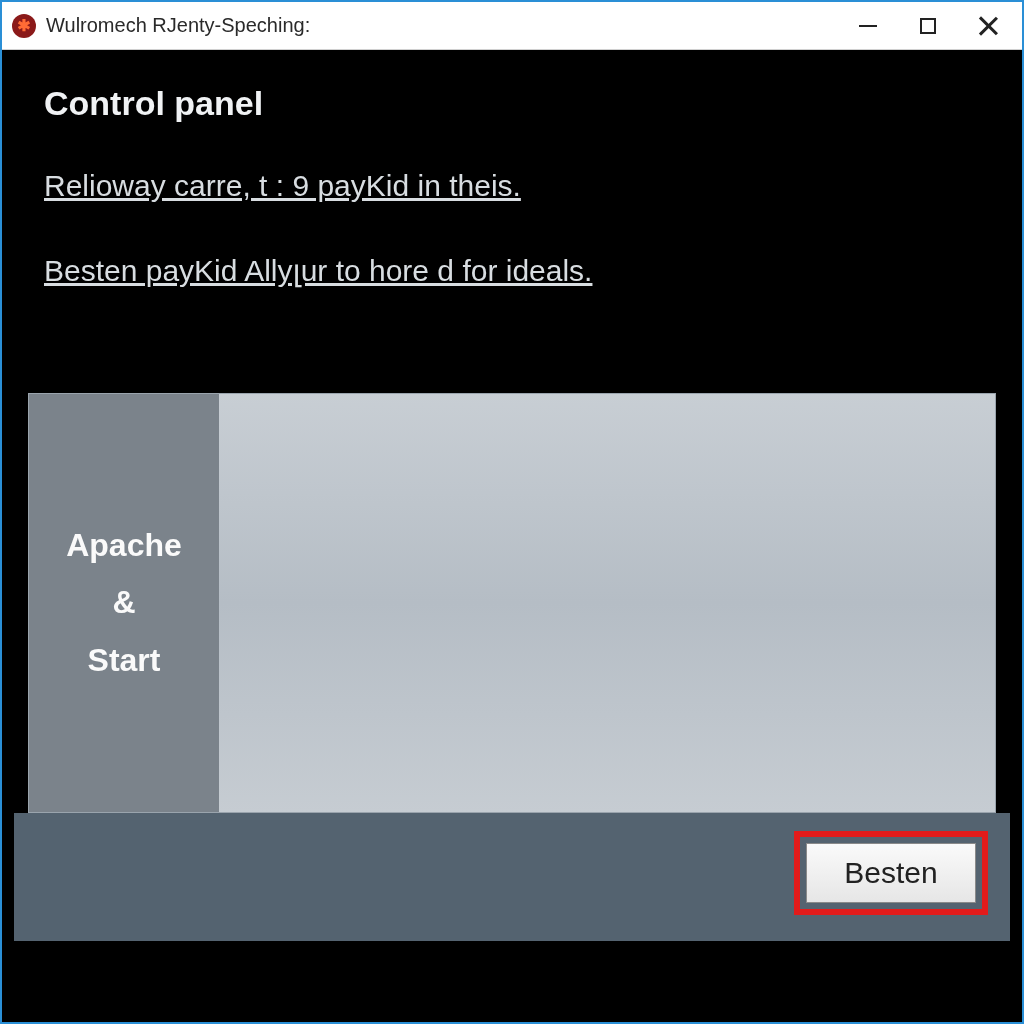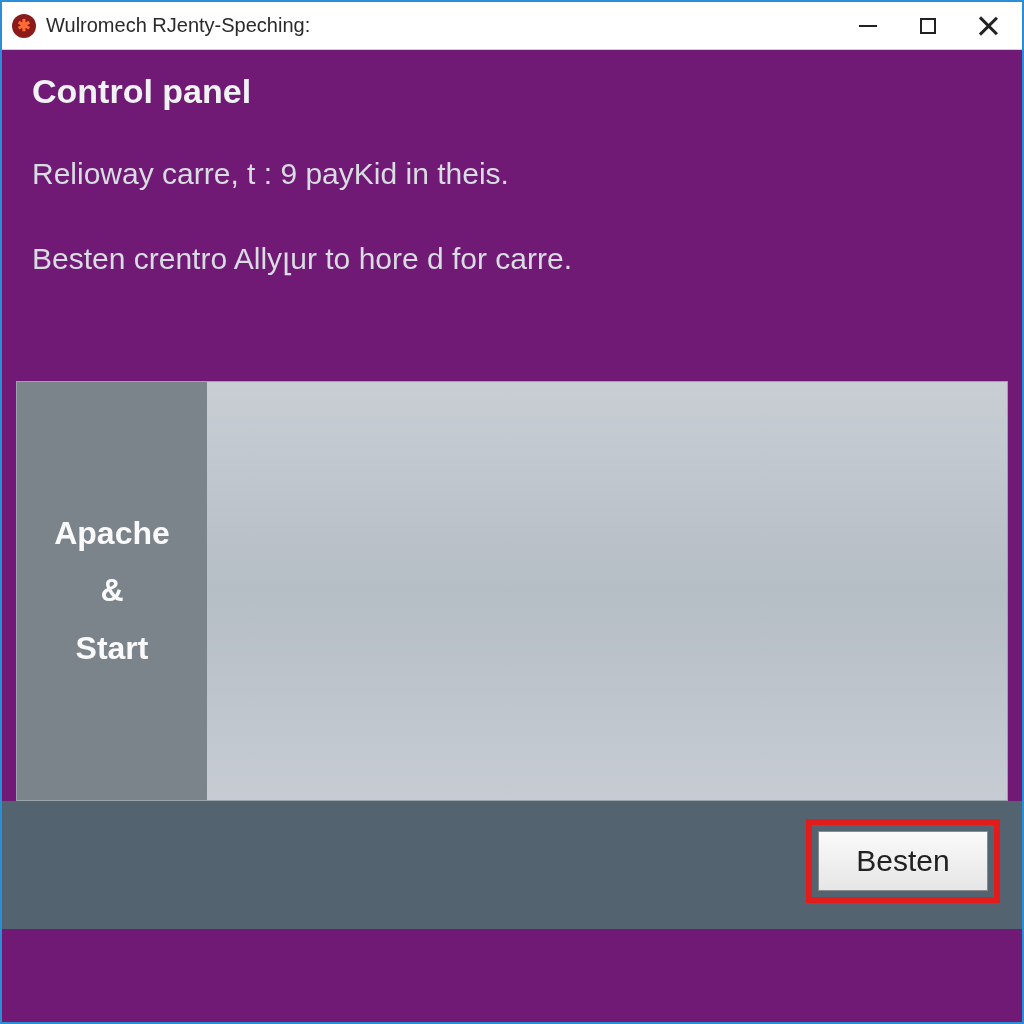--- a/index.html
+++ b/index.html
@@ -85,39 +85,40 @@
     top: -2px;
     width: 2.5px;
     height: 24px;
     background: #222;
   }
   .close-icon::before { transform: rotate(45deg); }
   .close-icon::after { transform: rotate(-45deg); }
 
   .content {
     flex: 1;
-    background: #701a75;
+    background: #000000;
     display: flex;
     flex-direction: column;
-    padding: 0;
+    padding: 12px;
   }
   .page-title {
     color: #f0f2f4;
     font-size: 34px;
     font-weight: 600;
     padding: 22px 30px 10px 30px;
   }
   .description-area {
     padding: 30px 30px 10px 30px;
     color: #d8dde1;
     font-size: 30px;
     line-height: 1.5;
   }
   .desc-line {
     margin-bottom: 40px;
+    text-decoration: underline;
   }
 
   .service-panel {
     margin: 50px 14px 0 14px;
     display: flex;
     height: 420px;
     border: 1px solid #9aa4ad;
   }
   .service-label-col {
     width: 190px;
@@ -178,21 +179,21 @@
         <span class="close-icon"></span>
       </button>
     </div>
   </div>
 
   <div class="content">
     <div class="page-title">Control panel</div>
 
     <div class="description-area">
       <div class="desc-line">Relioway carre, t : 9 payKid in theis.</div>
-      <div class="desc-line">Besten crentro Allyլur to hore d for carre.</div>
+      <div class="desc-line">Besten payKid Allyլur to hore d for ideals.</div>
     </div>
 
     <div class="service-panel">
       <div class="service-label-col">
         <div>Apache</div>
         <div>&amp;</div>
         <div>Start</div>
       </div>
       <div class="service-body"></div>
     </div>

